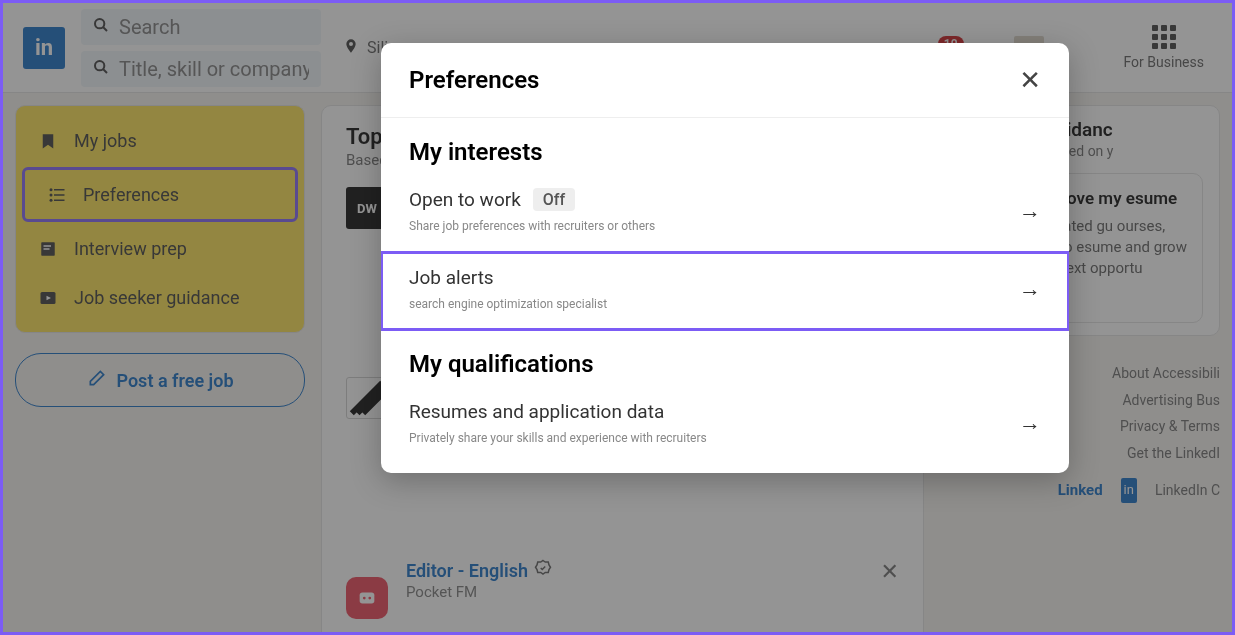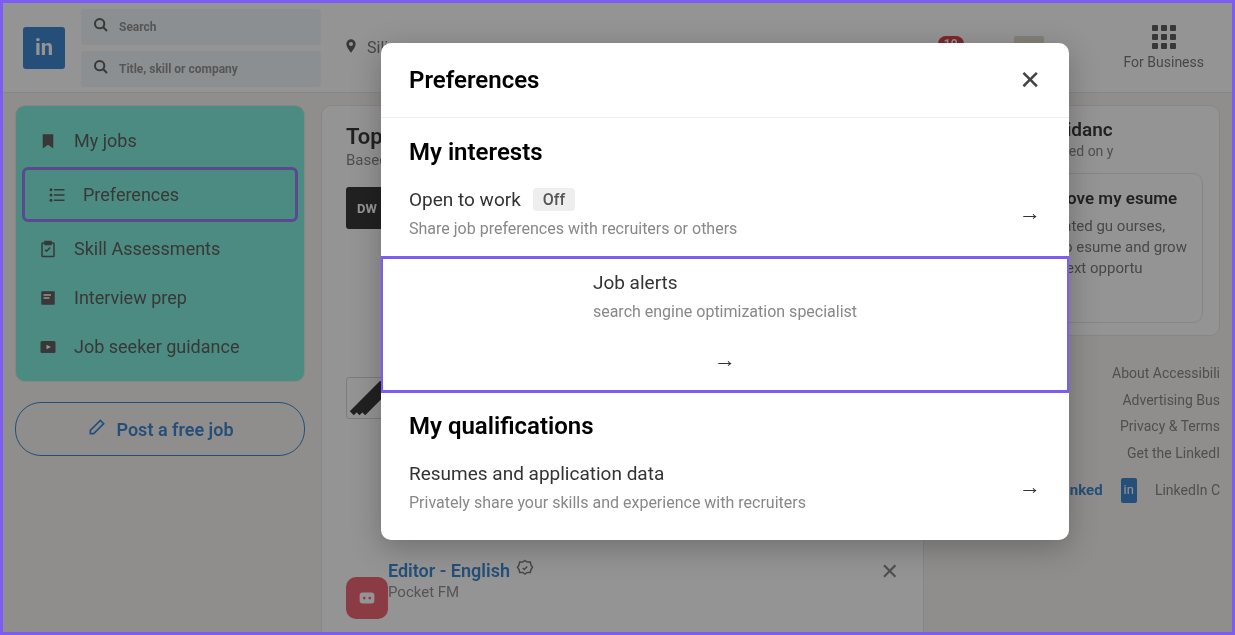--- a/index.html
+++ b/index.html
@@ -3,51 +3,51 @@
 <meta charset="utf-8">
 <style>
 * { box-sizing: border-box; margin: 0; padding: 0; font-family: -apple-system, BlinkMacSystemFont, "Segoe UI", Roboto, Helvetica, Arial, sans-serif; }
 body { width: 1235px; height: 635px; overflow: hidden; background: #f4f2ee; position: relative; border: 3px solid #7c5cf5; }
 
 
 .topbar { height: 90px; display: flex; align-items: center; padding: 0 20px; gap: 12px; border-bottom: 1px solid #e0e0e0; background: #fff; }
 .logo { width: 42px; height: 42px; background: #0a66c2; color: #fff; border-radius: 3px; display: flex; align-items: center; justify-content: center; font-weight: 700; font-size: 22px; }
 .search-wrap { display: flex; flex-direction: column; gap: 6px; margin-left: 4px; }
 .search-row { display: flex; align-items: center; gap: 10px; background: #edf3f8; border-radius: 4px; padding: 6px 12px; width: 240px; height: 36px; }
-.search-row input { border: none; background: transparent; font-size: 12px; color: #1d4ed8; width: 100%; outline: none; font-weight: bold; }
+.search-row input { border: none; background: transparent; font-size: 20px; color: #1d4ed8; width: 100%; outline: none; }
 .search-icon { color: #333; }
 .loc-input { display:flex; align-items:center; gap:8px; padding:6px 10px; height:36px; color:#555; font-size:16px; }
 .nav-icons { margin-left: auto; display: flex; gap: 60px; align-items:flex-end; padding-right: 8px;}
 .nav-icon { width:28px; height:28px; color:#333; position:relative; display:flex; align-items:center; justify-content:center;}
 .nav-icon svg { width:26px; height:26px; fill:#333; }
 .badge { position:absolute; top:-6px; right:-10px; background:#cc1016; color:#fff; font-size:12px; border-radius:10px; padding:1px 6px; font-weight:600;}
 .avatar-top { width:30px; height:34px; background:#d9d1c4; border-radius:2px;}
 .grid-icon { display:grid; grid-template-columns:repeat(3,6px); grid-auto-rows:6px; gap:3px; }
 .grid-icon span { background:#333; border-radius:1px;}
 .for-biz { font-size:14px; color:#555; text-align:center; line-height:1.1;}
 .right-nav { display:flex; flex-direction:column; align-items:center; gap:6px; margin-left:20px;}
 
 
 .body-wrap { display:flex; padding:12px; gap:16px; }
 .left-col { width:290px; }
-.side-card { background:#5eead4; border:1px solid #e0e0e0; border-radius:10px; padding:10px 0; }
+.side-card { background:#fde047; border:1px solid #e0e0e0; border-radius:10px; padding:10px 0; }
 .side-item { display:flex; align-items:center; gap:16px; padding:14px 22px; font-size:18px; color:#333; cursor:pointer;}
 .side-item.hl { border:3px solid #7c5cf5; border-radius:6px; margin:2px 6px;}
 .side-ic { width:20px; height:20px; display:flex; align-items:center; justify-content:center;}
 .post-job-btn { width:100%; margin-top:20px; border:1px solid #0a66c2; color:#0a66c2; background:transparent; border-radius:26px; padding:14px 20px; font-size:18px; font-weight:600; display:flex; align-items:center; justify-content:center; gap:10px; cursor:pointer;}
 
 
 .main-col { flex:1; }
 .main-card { background:#fff; border:1px solid #e0e0e0; border-radius:10px; padding:18px 24px;}
 .main-title { font-size:22px; font-weight:600; }
 .main-sub { color:#666; font-size:15px; margin-top:2px;}
 .co-logo { width:42px; height:42px; background:#000; border-radius:3px; margin-top:18px; display:flex; align-items:center; justify-content:center; color:#fff; font-weight:700; font-size:13px;}
 .co-logo.zebra { background:#fff; border:1px solid #ccc;}
 .co-logo.pf { background:#ec3a4e; border-radius:10px;}
-.job-row { display:flex; align-items:flex-start; padding:10px 0;}
+.job-row { display:flex; align-items:flex-start; gap:18px; padding:10px 0;}
 .job-title { color:#0a66c2; font-weight:600; font-size:18px; display:flex; align-items:center; gap:6px;}
 .job-company { color:#737373; font-size:15px; margin-top:2px;}
 .close-x { margin-left:auto; font-size:22px; color:#666; cursor:pointer;}
 
 
 .right-col { width:280px; }
 .right-card { background:#fff; border:1px solid #e0e0e0; border-radius:10px; padding:12px 16px;}
 .right-title { font-size:19px; font-weight:600;}
 .right-sub { color:#666; font-size:14px; margin-top:2px;}
 .right-block { border:1px solid #e0e0e0; border-radius:10px; padding:14px; margin-top:14px; }
@@ -61,25 +61,25 @@
 
 
 .overlay { position:absolute; inset:0; background:rgba(60,60,60,0.55); }
 
 
 .modal { position:absolute; top:40px; left:378px; width:688px; background:#fff; border-radius:10px; box-shadow:0 8px 30px rgba(0,0,0,0.25); overflow:hidden;}
 .modal-head { display:flex; align-items:center; justify-content:space-between; padding:22px 28px; border-bottom:1px solid #eee;}
 .modal-title { font-size:24px; font-weight:600; }
 .modal-x { font-size:26px; color:#444; cursor:pointer; }
 .modal-section-title { font-size:24px; font-weight:600; padding:20px 28px 8px;}
-.modal-row { padding:14px 28px 18px; border-bottom:1px solid #eee; display:flex; align-items:center; gap:26px; cursor:pointer;}
-.modal-row.hl { outline:3px solid #7c5cf5; outline-offset:-2px;flex-direction:column;}
+.modal-row { padding:14px 28px 18px; border-bottom:1px solid #eee; display:flex; align-items:center; gap:4px; cursor:pointer;}
+.modal-row.hl { outline:3px solid #7c5cf5; outline-offset:-2px;}
 .modal-row-body { flex:1; }
 .row-title { font-size:19px; color:#333; display:flex; align-items:center; gap:12px;}
-.row-sub { color:#888; font-size:16px; margin-top:8px;}
+.row-sub { color:#888; font-size:12px; margin-top:8px;}
 .pill { background:#eee; color:#555; font-size:16px; padding:2px 10px; border-radius:4px; font-weight:500;}
 .arrow { font-size:22px; color:#333;}
 .modal-row.last { border-bottom:none; padding-bottom:28px;}
 </style>
 </head>
 <body>
 
 <div>
   <div class="topbar">
     <div class="logo">in</div>
@@ -182,30 +182,20 @@
                 <circle cx="4" cy="12" r="2"></circle>
                 <rect x="8" y="11" width="14" height="2"></rect>
                 <circle cx="4" cy="19" r="2"></circle>
                 <rect x="8" y="18" width="14" height="2"></rect>
               </svg>
             </span>
           <span>Preferences</span>
         </div>
         <div class="side-item">
           <span class="side-ic">
-              <svg width="18" height="22" viewBox="0 0 24 24" fill="none" stroke="#333" stroke-width="2">
-                <rect x="4" y="4" width="16" height="18" rx="1"></rect>
-                <rect x="8" y="2" width="8" height="4" fill="#333"></rect>
-                <path d="M8 13l2 2 5-5"></path>
-              </svg>
-            </span>
-          <span>Skill Assessments</span>
-        </div>
-        <div class="side-item">
-          <span class="side-ic">
               <svg width="18" height="18" viewBox="0 0 24 24" fill="#333">
                 <rect x="3" y="3" width="18" height="18" rx="1"></rect>
                 <rect x="6" y="7" width="10" height="2" fill="#fff"></rect>
                 <rect x="6" y="11" width="8" height="2" fill="#fff"></rect>
               </svg>
             </span>
           <span>Interview prep</span>
         </div>
         <div class="side-item">
           <span class="side-ic">

